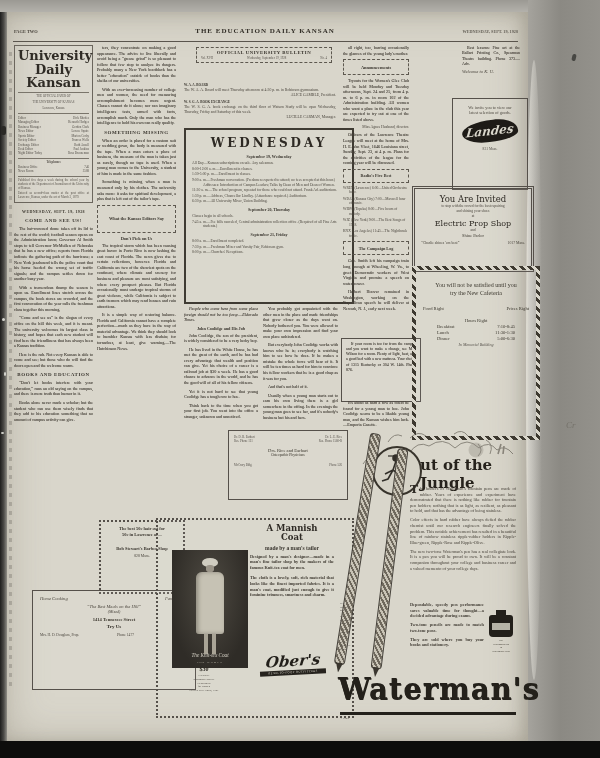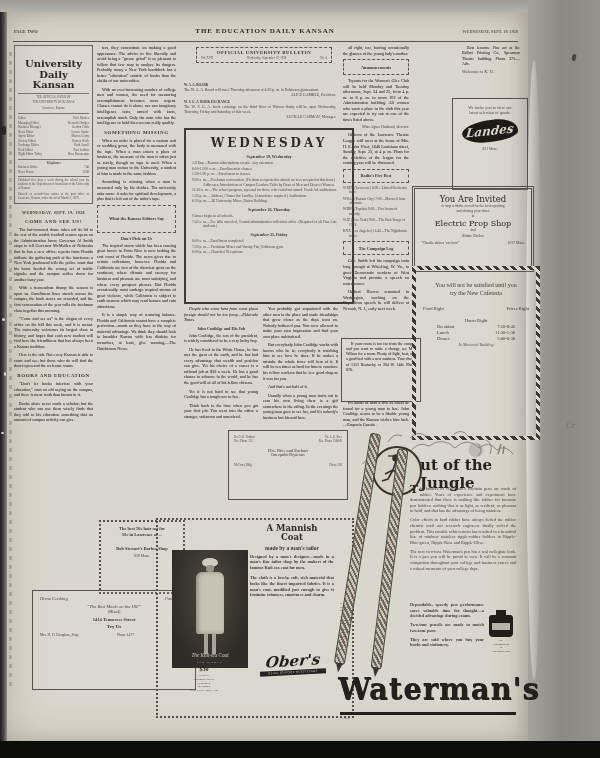--- a/index.html
+++ b/index.html
@@ -27,21 +27,21 @@
   .tc{text-align:center;}
   .rule{height:1px;background:#5a554d;}
   .h-ed{font-weight:bold;font-size:5px;letter-spacing:.6px;text-align:center;margin:4px 0 3px;color:#39352e;}
   .h-sub{font-weight:bold;font-size:4.4px;text-align:center;margin:3px 0 2px;color:#39352e;}
   .dotbox{border:1px dashed #5d584f;text-align:center;font-weight:bold;color:#39352e;
           display:flex;align-items:center;justify-content:center;}
   .signer{font-size:3.8px;text-align:right;margin:0 0 3px;color:#4a453d;}
   .colflow{overflow:hidden;}
   
   .mh-box{border:1px solid #6b665d;padding:3px 3px 2px;background:rgba(255,255,255,.06);}
-  .mh-title{font-family:"DejaVu Serif",serif;font-weight:bold;font-size:10px;text-align:center;color:#2f2b25;line-height:1.05;margin-top:10px;}
+  .mh-title{font-family:"DejaVu Serif",serif;font-weight:bold;font-size:13px;text-align:center;color:#2f2b25;line-height:1.05;}
   .mh-official{font-size:3px;text-align:center;line-height:1.3;margin-top:2px;color:#55504a;}
   .mh-rule{height:1px;background:#7a756b;margin:2px 0;}
   .mh-row{display:flex;justify-content:space-between;font-size:3.1px;line-height:1.45;color:#55504a;}
   .mh-par{font-size:3px;line-height:1.3;text-align:justify;margin:2px 0 0;color:#5a554d;}
   .dateline{font-size:4px;font-weight:bold;text-align:center;letter-spacing:.4px;margin:6px 0 2px;color:#3c382f;}
   
   .sch-box{border:2.5px solid #3f3b33;padding:4px 6px;background:rgba(255,255,255,.05);}
   .sch-title{font-family:"DejaVu Serif",serif;font-weight:bold;font-size:12px;letter-spacing:3px;text-align:center;color:#2e2a24;margin:2px 0 4px;}
   .sch-day{font-weight:bold;font-size:4px;text-align:center;margin:3px 0 2px;color:#39352e;}
   .sch-item{font-size:3.7px;line-height:1.25;padding-left:11px;text-indent:-11px;margin-bottom:1px;color:#4a453d;}

